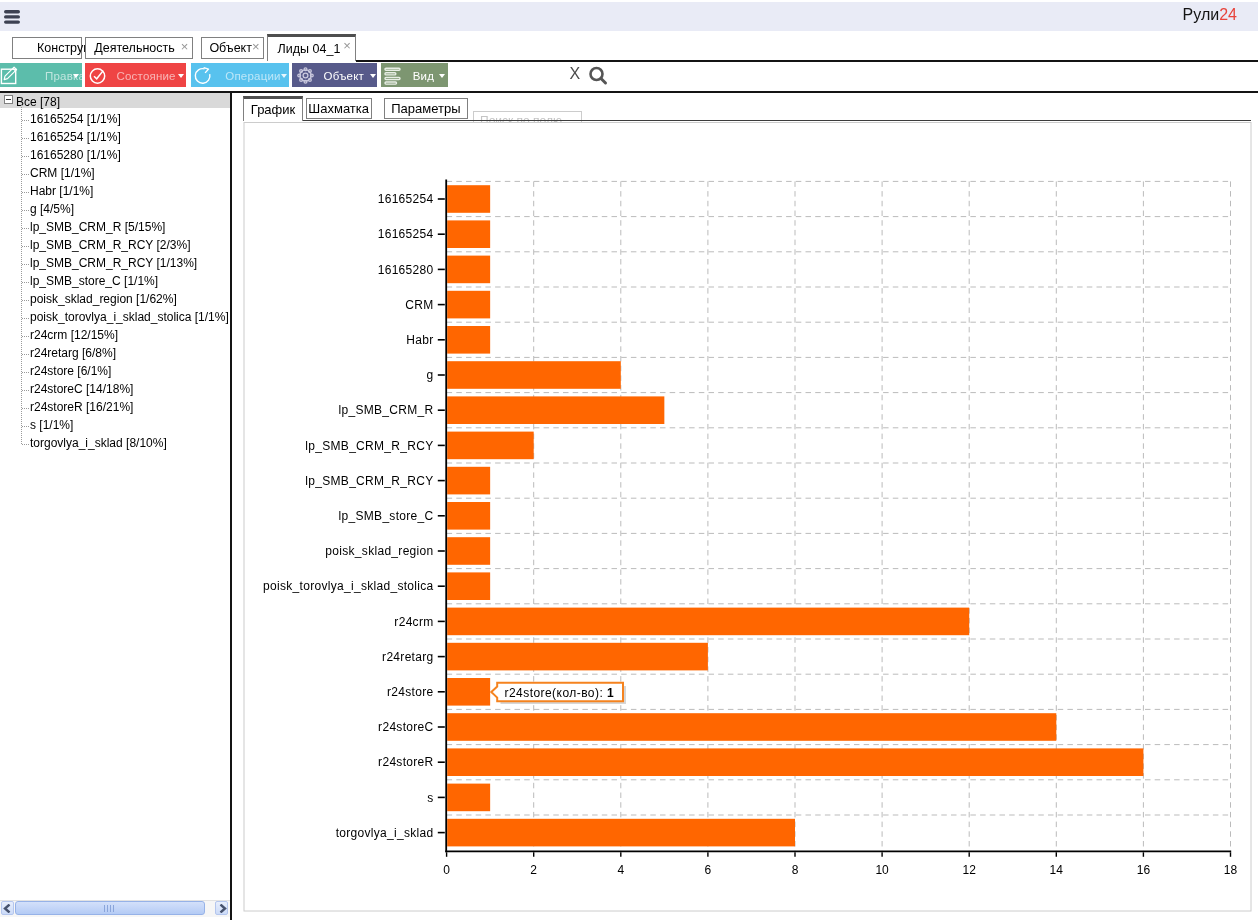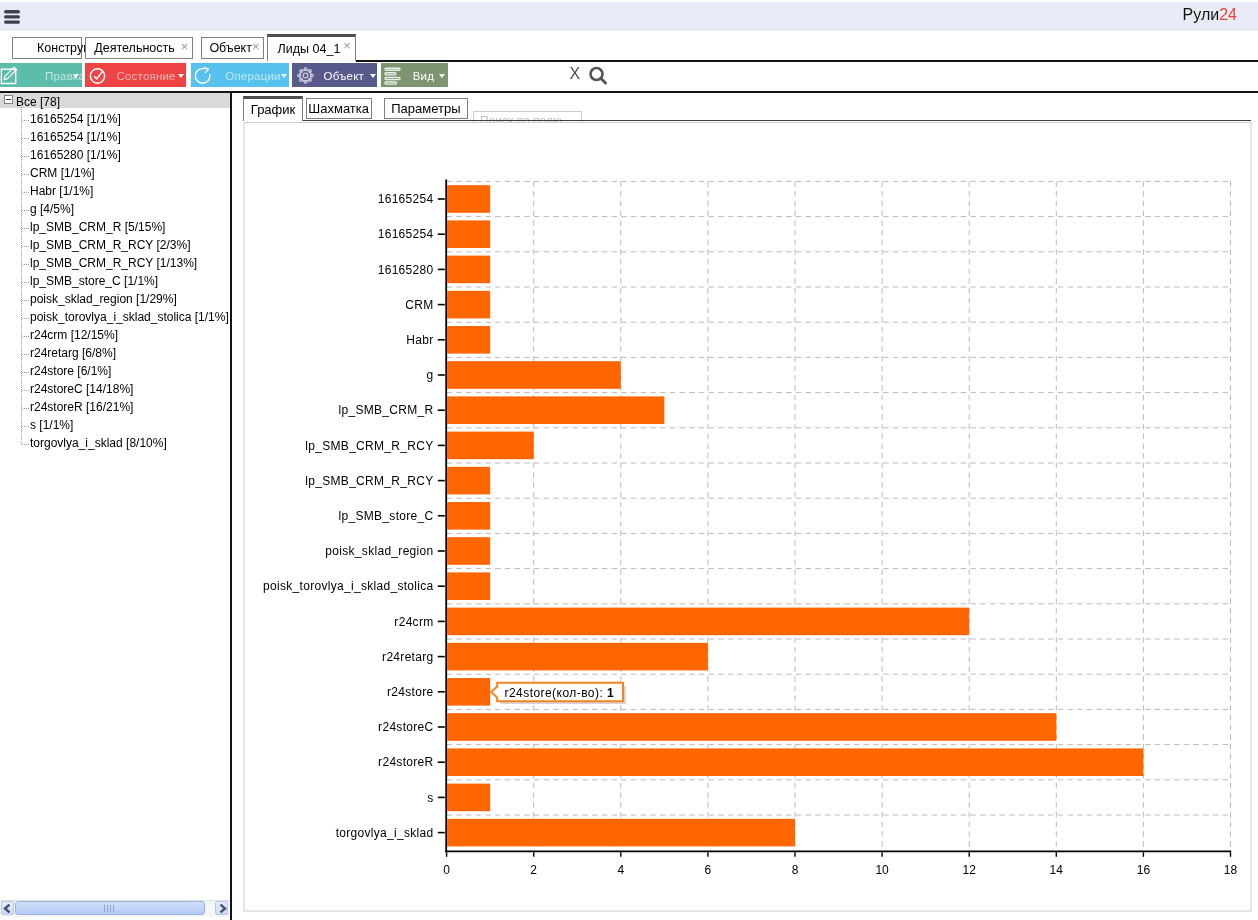--- a/index.html
+++ b/index.html
@@ -166,21 +166,21 @@
       <div class="abs trow" style="top:201.5px">g [4/5%]</div>
       <div class="abs hdot" style="top:227.5px"></div>
       <div class="abs trow" style="top:219.5px">lp_SMB_CRM_R [5/15%]</div>
       <div class="abs hdot" style="top:245.5px"></div>
       <div class="abs trow" style="top:237.5px">lp_SMB_CRM_R_RCY [2/3%]</div>
       <div class="abs hdot" style="top:263.5px"></div>
       <div class="abs trow" style="top:255.5px">lp_SMB_CRM_R_RCY [1/13%]</div>
       <div class="abs hdot" style="top:281.5px"></div>
       <div class="abs trow" style="top:273.5px">lp_SMB_store_C [1/1%]</div>
       <div class="abs hdot" style="top:299.5px"></div>
-      <div class="abs trow" style="top:291.5px">poisk_sklad_region [1/29%]</div>
+      <div class="abs trow" style="top:291.5px">poisk_sklad_region [1/62%]</div>
       <div class="abs hdot" style="top:317.5px"></div>
       <div class="abs trow" style="top:309.5px">poisk_torovlya_i_sklad_stolica [1/1%]</div>
       <div class="abs hdot" style="top:335.5px"></div>
       <div class="abs trow" style="top:327.5px">r24crm [12/15%]</div>
       <div class="abs hdot" style="top:353.5px"></div>
       <div class="abs trow" style="top:345.5px">r24retarg [6/8%]</div>
       <div class="abs hdot" style="top:371.5px"></div>
       <div class="abs trow" style="top:363.5px">r24store [6/1%]</div>
       <div class="abs hdot" style="top:389.5px"></div>
       <div class="abs trow" style="top:381.5px">r24storeC [14/18%]</div>

